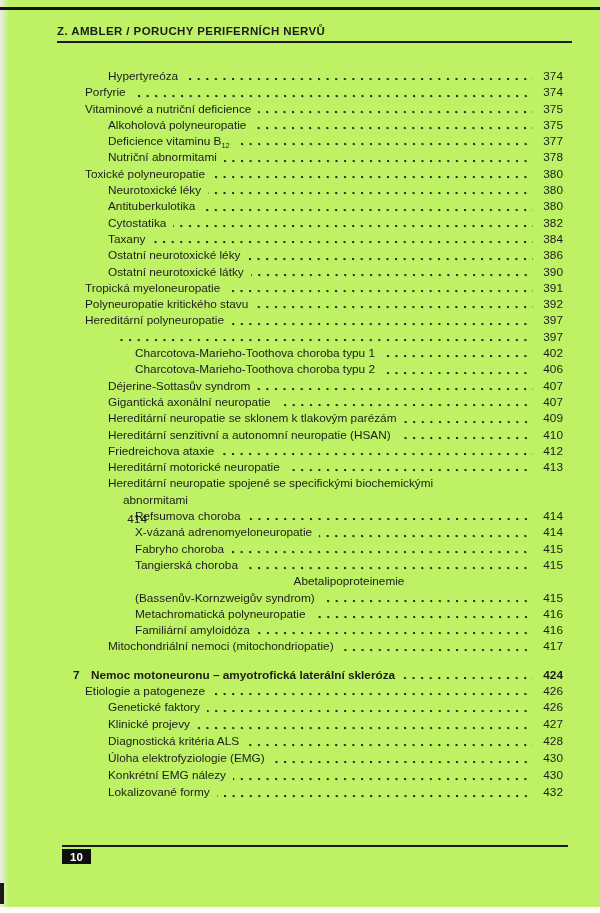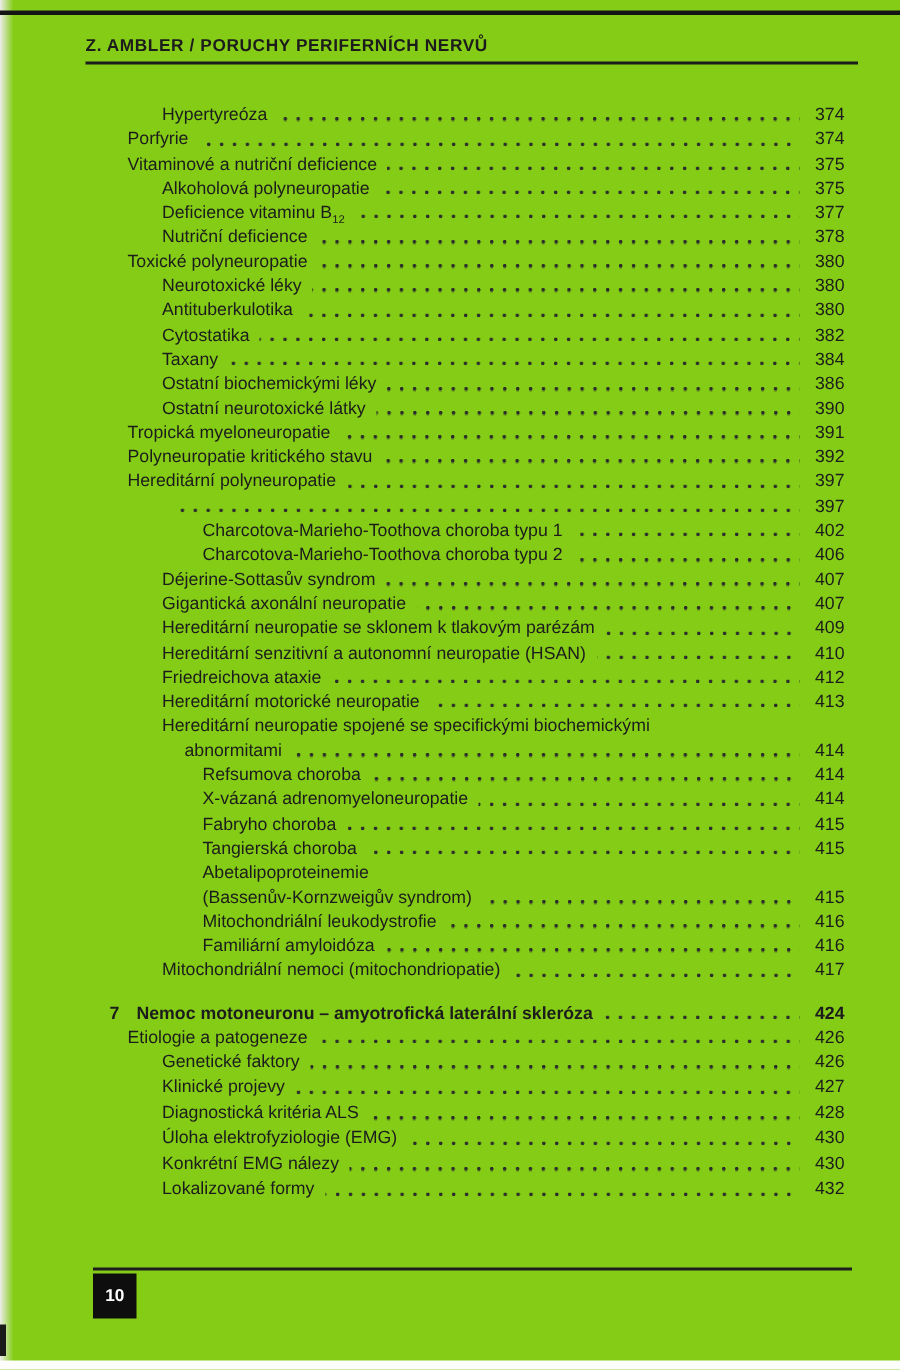--- a/index.html
+++ b/index.html
@@ -1,18 +1,18 @@
 <!DOCTYPE html>
 <html><head>
 <meta charset="utf-8">
 <style>
   html, body { margin:0; padding:0; background:#ffffff; }
   .page {
     position:relative; width:600px; height:913px;
-    background:#84cc16; overflow:hidden;
+    background:#bef264; overflow:hidden;
     font-family:"Liberation Sans", sans-serif; color:#1c1c1c;
   }
   .left-edge-shade {
     position:absolute; left:0; top:0; width:9px; height:100%;
     background:linear-gradient(90deg, #ececea, rgba(251,251,249,0));
   }
   .top-edge-line {
     position:absolute; top:7px; left:0; width:600px; height:3px; background:#141414;
   }
   .page-header {
@@ -26,36 +26,36 @@
   .toc-row {
     display:flex; align-items:baseline;
     height:16.3px; line-height:16.3px; font-size:11.8px;
     white-space:nowrap;
   }
   .toc-row:nth-child(n+40) { height:17px; line-height:17px; }
   .gap { margin-top:12px; }
   .lvl-1 { padding-left:15px; font-weight:bold; }
   .lvl-2 { padding-left:27px;align-items:flex-end; }
   .lvl-3 { padding-left:50px; }
-  .lvl-3c { padding-left:65px; }
-  .lvl-4 { padding-left:77px; }
+  .lvl-3c { padding-left:65px;flex-direction:column; }
+  .lvl-4 { padding-left:77px;justify-content:center; }
   .chap-num { flex:0 0 auto; width:18px; }
   .toc-label { flex:0 0 auto; }
   .toc-label sub { font-size:7.5px; line-height:0; }
   .leader {
     flex:1 1 auto; height:3px; align-self:flex-end; margin:0 6px 3px 7px;
     background-image:radial-gradient(circle at 1.1px 1.2px, #2b2b2b 1.05px, rgba(0,0,0,0) 1.4px);
     background-size:8.6px 3px; background-repeat:repeat-x; background-position:right top;
   }
   .toc-page { flex:0 0 auto; min-width:24px; text-align:right; }
   .footer-rule {
     position:absolute; top:845px; left:62px; width:506px; height:2px; background:#1d1d1d;
   }
   .footer-pagenum {
-    position:absolute; top:849px; left:62px; width:29px; height:30px;
+    position:absolute; top:849px; left:62px; width:29px; height:15px;
     background:#0e0e0e; color:#ffffff; font-size:11.5px; font-weight:bold;
     display:flex; align-items:center; justify-content:center;
   }
   .scan-mark { position:absolute; left:0; top:883px; width:4px; height:21px; background:#1a1a1a; }
   .bottom-strip { position:absolute; bottom:0; left:0; width:600px; height:6px; background:#fdfdfc; }
 </style>
 </head>
 <body>
 
 <div class="page">
@@ -86,21 +86,21 @@
         <span class="toc-label">Alkoholová polyneuropatie</span>
         <span class="leader"></span>
         <span class="toc-page">375</span>
       </div>
       <div class="toc-row lvl-3">
         <span class="toc-label">Deficience vitaminu B<sub>12</sub></span>
         <span class="leader"></span>
         <span class="toc-page">377</span>
       </div>
       <div class="toc-row lvl-3">
-        <span class="toc-label">Nutriční deficience</span>
+        <span class="toc-label">Nutriční abnormitami</span>
         <span class="leader"></span>
         <span class="toc-page">378</span>
       </div>
       <div class="toc-row lvl-2">
         <span class="toc-label">Toxické polyneuropatie</span>
         <span class="leader"></span>
         <span class="toc-page">380</span>
       </div>
       <div class="toc-row lvl-3">
         <span class="toc-label">Neurotoxické léky</span>
@@ -116,21 +116,21 @@
         <span class="toc-label">Cytostatika</span>
         <span class="leader"></span>
         <span class="toc-page">382</span>
       </div>
       <div class="toc-row lvl-3">
         <span class="toc-label">Taxany</span>
         <span class="leader"></span>
         <span class="toc-page">384</span>
       </div>
       <div class="toc-row lvl-3">
-        <span class="toc-label">Ostatní biochemickými léky</span>
+        <span class="toc-label">Ostatní neurotoxické léky</span>
         <span class="leader"></span>
         <span class="toc-page">386</span>
       </div>
       <div class="toc-row lvl-3">
         <span class="toc-label">Ostatní neurotoxické látky</span>
         <span class="leader"></span>
         <span class="toc-page">390</span>
       </div>
       <div class="toc-row lvl-2">
         <span class="toc-label">Tropická myeloneuropatie</span>
@@ -221,21 +221,21 @@
       </div>
       <div class="toc-row lvl-4">
         <span class="toc-label">Abetalipoproteinemie</span>
       </div>
       <div class="toc-row lvl-4">
         <span class="toc-label">(Bassenův-Kornzweigův syndrom)</span>
         <span class="leader"></span>
         <span class="toc-page">415</span>
       </div>
       <div class="toc-row lvl-4">
-        <span class="toc-label">Mitochondriální leukodystrofie</span>
+        <span class="toc-label">Metachromatická polyneuropatie</span>
         <span class="leader"></span>
         <span class="toc-page">416</span>
       </div>
       <div class="toc-row lvl-4">
         <span class="toc-label">Familiární amyloidóza</span>
         <span class="leader"></span>
         <span class="toc-page">416</span>
       </div>
       <div class="toc-row lvl-3">
         <span class="toc-label">Mitochondriální nemoci (mitochondriopatie)</span>

